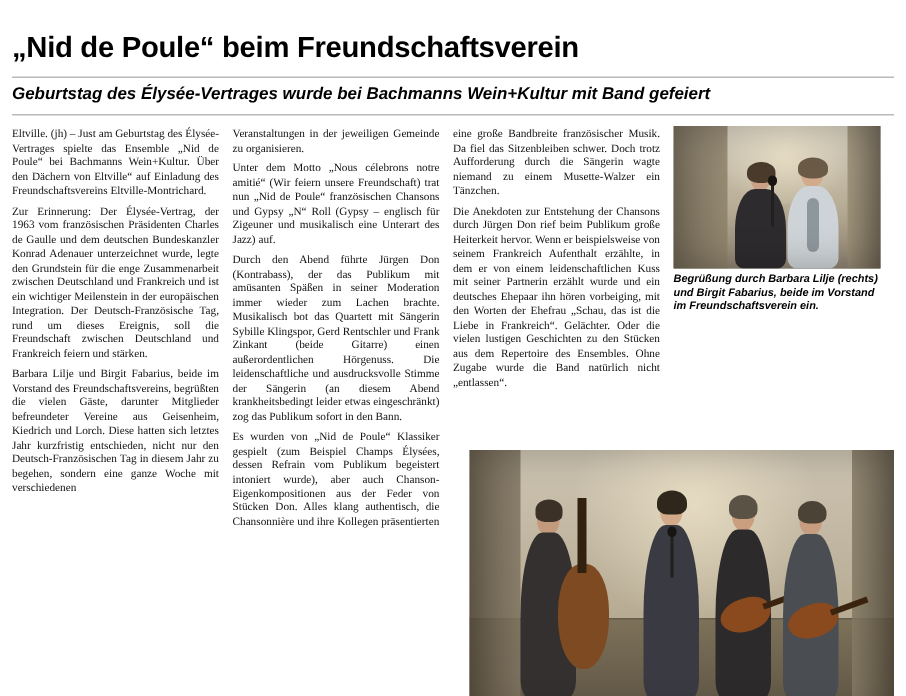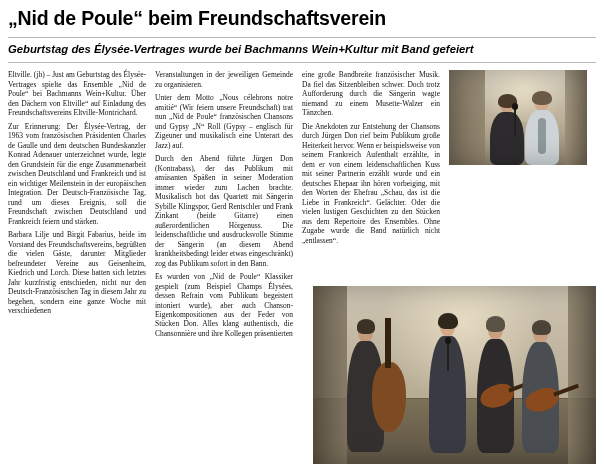--- a/index.html
+++ b/index.html
@@ -10,21 +10,21 @@
     color:#1a1a1a;
     overflow:hidden;
   }
   .page{position:relative;width:604px;height:464px;padding:0;box-sizing:border-box;}
 
   .headline{
     font-family:"Liberation Sans", sans-serif;
     font-weight:bold;
     font-size:19.5px;
     letter-spacing:-0.2px;
-    margin:8px 10px 0 8px;
+    margin:22px 10px 0 8px;
     line-height:1.12;
     color:#000;
   }
   .rule{
     border-top:1px solid #b9b9b9;
     margin:7px 8px 0 8px;
   }
   .subhead{
     font-family:"Liberation Sans", sans-serif;
     font-weight:bold;
@@ -171,20 +171,21 @@
             <div style="position:absolute;left:20%;top:-3%;width:60%;height:20%;border-radius:50% 50% 40% 40%;background:#6b5a46;"></div>
             <div class="torso" style="left:0;top:23%;width:100%;height:77%;background:#cdd3d6;"></div>
             <div style="position:absolute;left:38%;top:34%;width:24%;height:50%;background:#8e979c;border-radius:6px;"></div>
           </div>
 
           <div class="mic" style="left:47%;top:40%;height:30%;"></div>
           <div class="vign"></div>
         </div>
       </div>
 
+      <div class="caption">Begrüßung durch Barbara Lilje (rechts) und Birgit Fabarius, beide im Vorstand im Freundschaftsverein ein.</div>
 
       <div class="body">
         
       </div>
     </div>
 
   </div>
 
   <div class="photo-bottom">
     <div class="scene">

